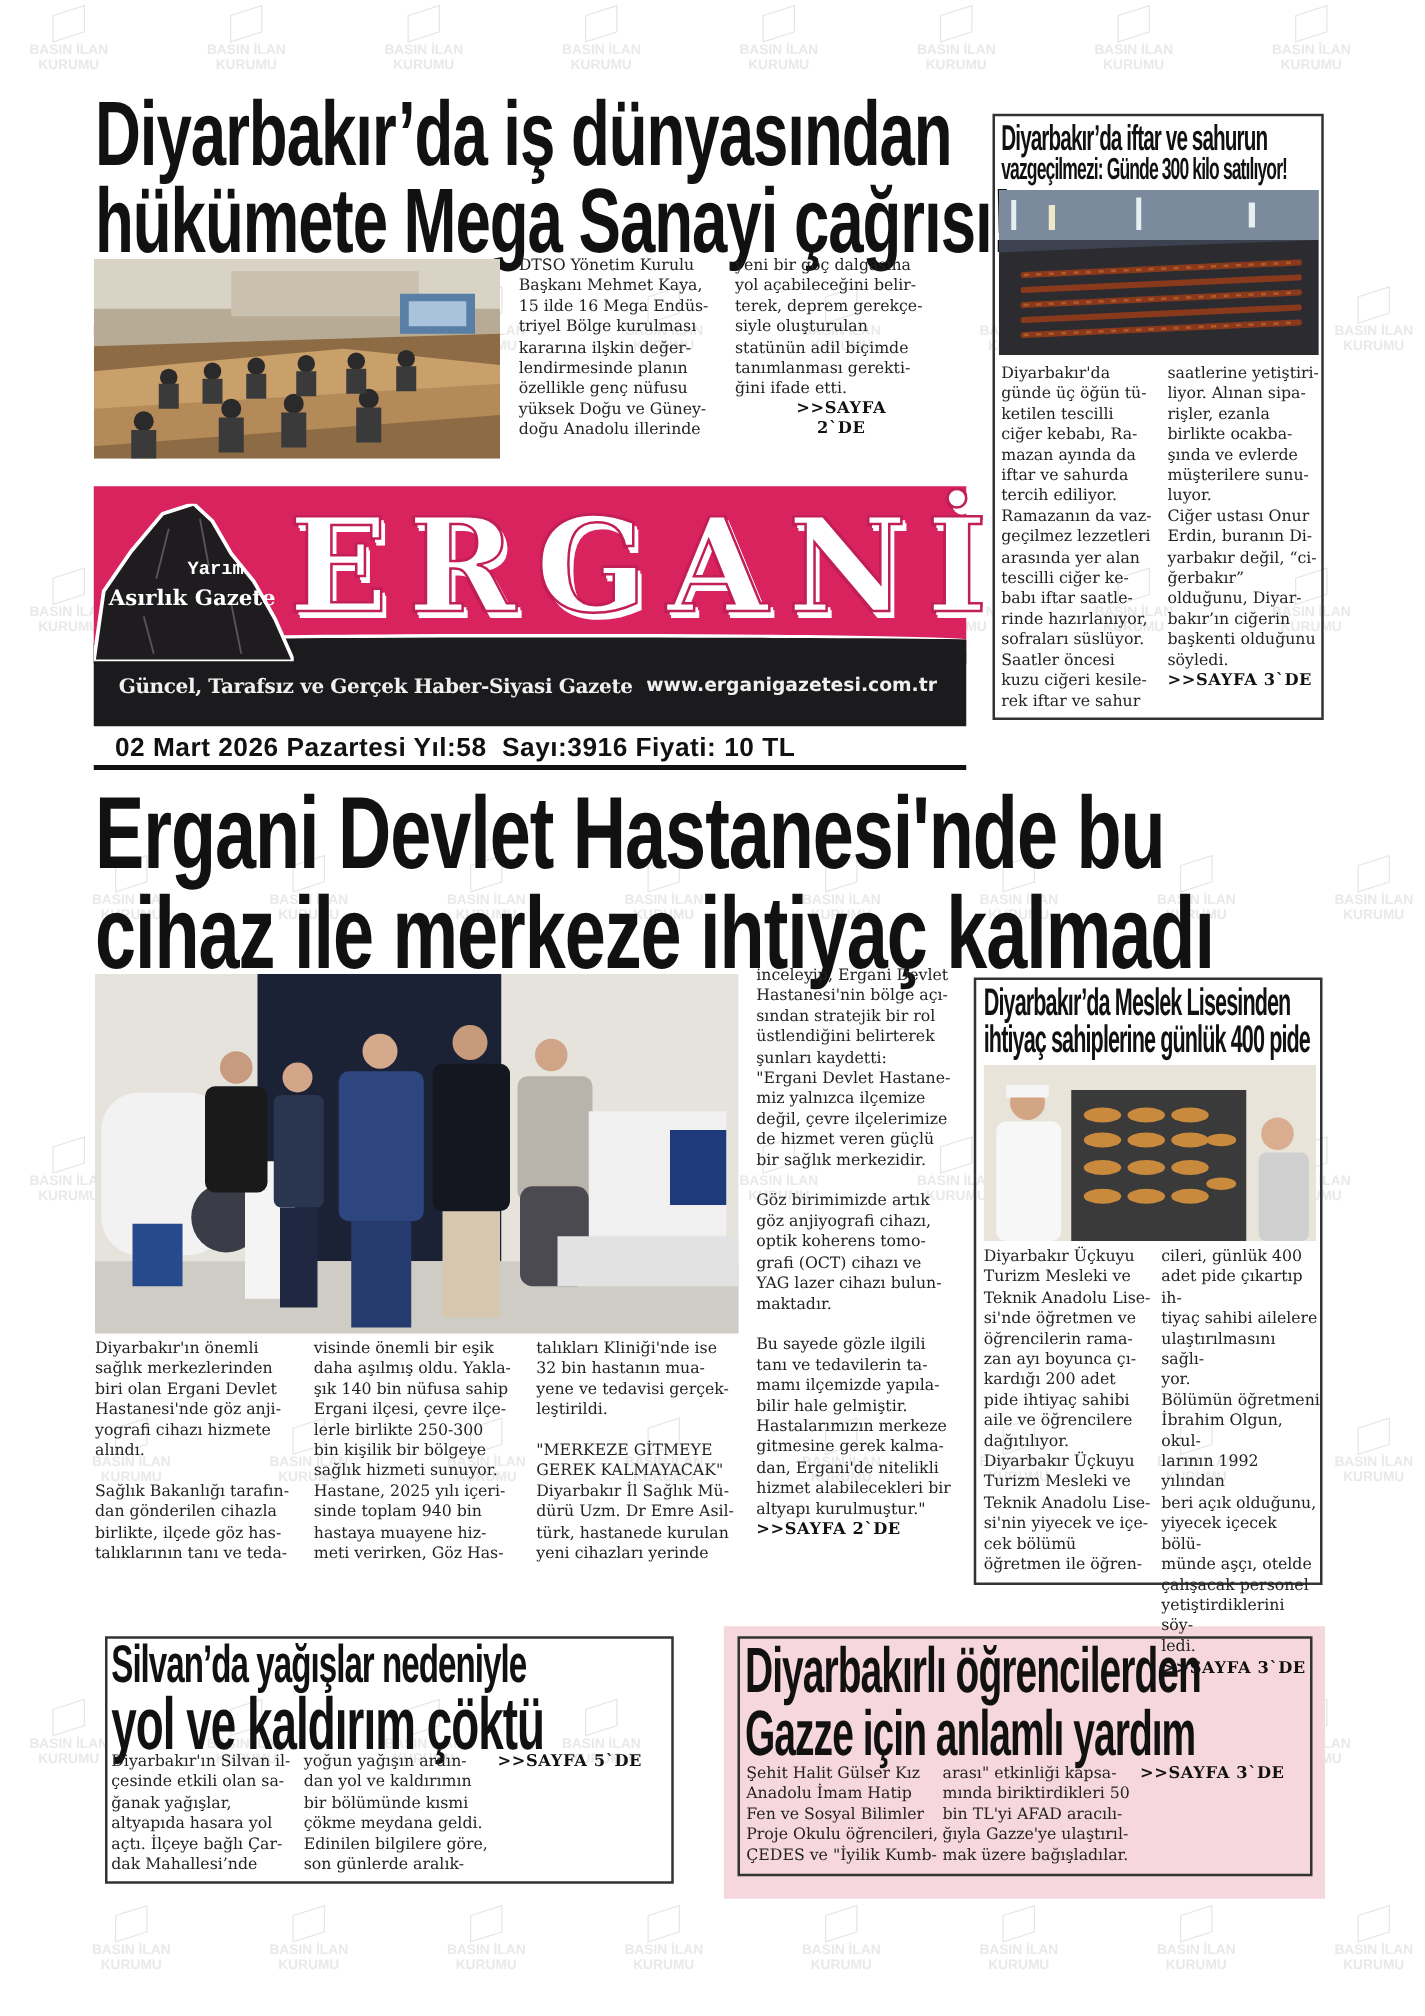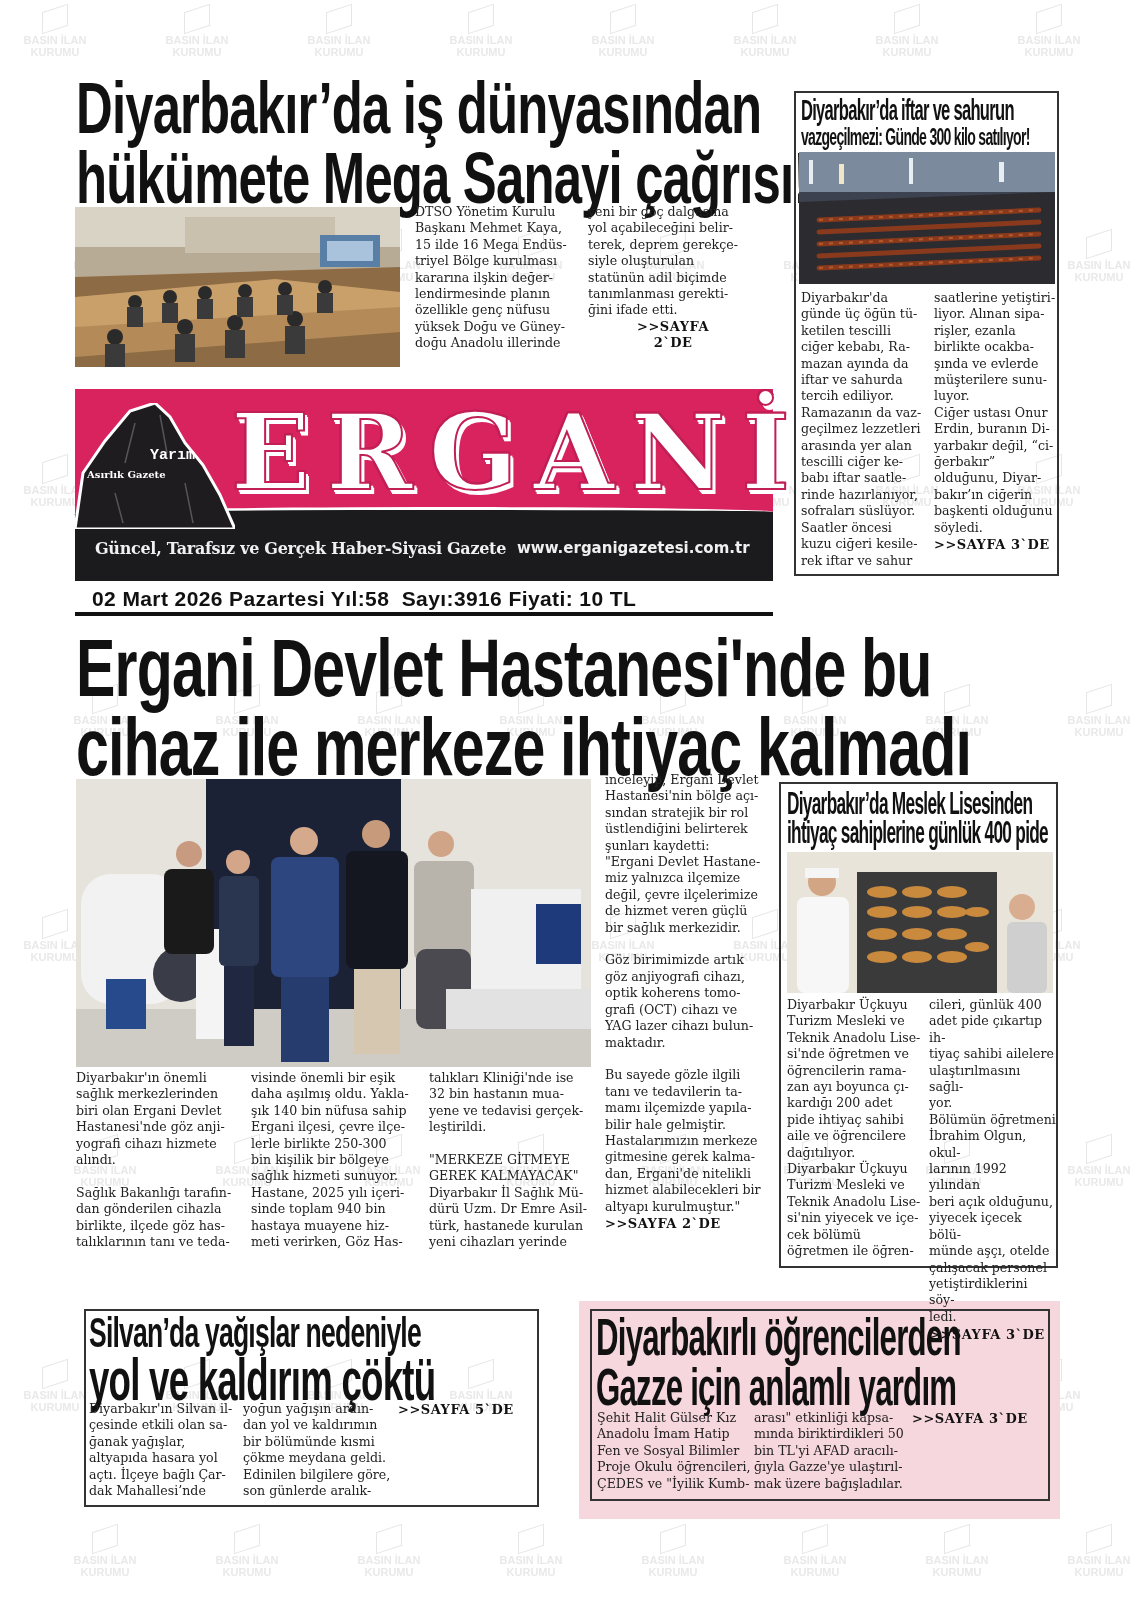--- a/index.html
+++ b/index.html
@@ -29,21 +29,21 @@
                 background: #1b1a1c; border-top: 3px solid #ffffff; border-radius: 100% 100% 0 0 / 60% 40% 0 0; }
   .mountain { position: absolute; left: 0; top: 14px; width: 160px; height: 126px; }
   .mast-logo { position: absolute; left: 156px; top: 6px; width: 540px; height: 116px;
                font-family: "DejaVu Serif", serif; font-weight: bold; font-size: 104px; color: #ffffff;
                letter-spacing: 16px; line-height: 116px;
                text-shadow: 3px 3px 0 #ffffff, 4px 5px 0 #ffffff, -1px -1px 0 #b81b50, 1px -1px 0 #b81b50,
                             -1px 1px 0 #b81b50; -webkit-text-stroke: 2px #c21f57; }
   .mast-tag1 { position: absolute; left: 52px; top: 58px; font-family: Liberation Mono, monospace;
                font-weight: bold; font-size: 15px; color: #fff; margin-left: 23px; }
   .mast-tag2 { position: absolute; left: 12px; top: 80px; font-family: "DejaVu Serif", serif;
-               font-weight: bold; font-size: 10px; color: #fff; }
+               font-weight: bold; font-size: 17px; color: #fff; }
   .mast-sub { position: absolute; left: 20px; top: 150px; font-family: "DejaVu Serif", serif;
               font-weight: bold; font-size: 16px; color: #f0f0f0; letter-spacing: -0.3px; }
   .mast-url { position: absolute; left: 442px; top: 150px; font-family: "DejaVu Sans", sans-serif;
               font-weight: bold; font-size: 15px; color: #f0f0f0; }
   .dateline { position: absolute; left: 92px; top: 587px; font-family: "Liberation Sans", sans-serif;
               font-weight: bold; font-size: 21px; color: #111; letter-spacing: 0.4px; white-space: pre; z-index: 1; }
   .date-rule { position: absolute; left: 75px; top: 612px; width: 698px; height: 4px; background: #111; z-index: 1; }
 
   .boxed { position: absolute; border: 2px solid #333; z-index: 1; }
   .pinkbg { position: absolute; background: #f7d7de; z-index: 0; }

